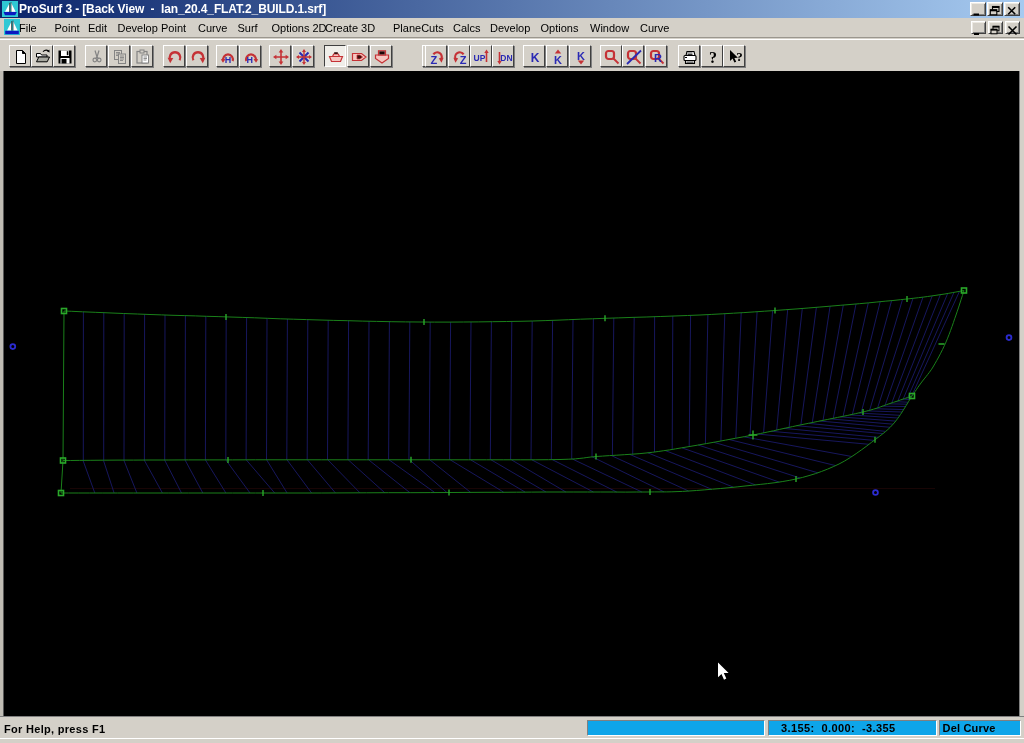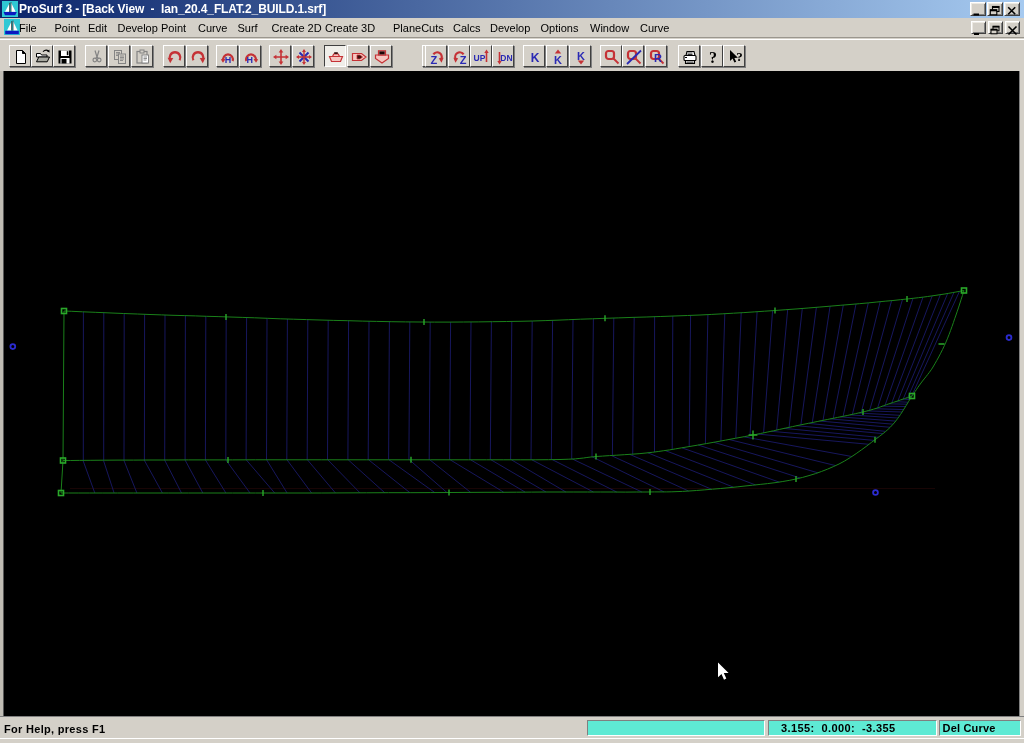--- a/index.html
+++ b/index.html
@@ -21,21 +21,21 @@
 .tb{position:absolute;top:5px;width:22px;height:22px;background:#d4d0c8;
   border-top:1px solid #fff;border-left:1px solid #fff;border-right:1px solid #404040;border-bottom:1px solid #404040;
   box-shadow:1px 1px 0 #808080}
 .tb svg{position:absolute;left:2px;top:2px}
 .tb.pressed{background:#f0eee9;border-top:1px solid #404040;border-left:1px solid #404040;border-right:1px solid #fff;border-bottom:1px solid #fff;box-shadow:none}
 #canvas{position:absolute;left:4px;top:71px;width:1015px;height:646px;background:#000}
 #rightedge{position:absolute;left:1019px;top:71px;width:5px;height:646px;background:#d4d0c8;border-left:1px solid #808080}
 #leftedge{position:absolute;left:0;top:71px;width:4px;height:646px;background:#c0bcb4;border-right:1px solid #585858;box-sizing:border-box}
 #statusbar{position:absolute;left:0;top:716px;width:1024px;height:27px;background:#d4d0c8;border-top:1px solid #808080}
 #status-msg{position:absolute;left:4px;top:6px;font-size:11px;font-weight:bold;color:#000;letter-spacing:0.3px}
-.spanel{position:absolute;top:3px;height:16px;background:#5eead4;
+.spanel{position:absolute;top:3px;height:16px;background:#0ea5e9;
   border-top:1px solid #808080;border-left:1px solid #808080;border-bottom:1px solid #fff;border-right:1px solid #fff;
   font-size:11px;font-weight:bold;color:#000}
 </style></head>
 <body>
 <div id="app">
   <div id="titlebar">
     <svg id="title-ico" viewBox="0 0 16 16">
         <rect x="0" y="0" width="16" height="16" fill="#2fc8d4"></rect>
         <path d="M7.6,2.2 L7.6,10.8 L3.0,10.8 Z" fill="#fff"></path>
         <path d="M9.0,1.6 L13.6,10.8 L9.0,10.8 Z" fill="#fff"></path>
@@ -64,21 +64,21 @@
         <path d="M7.6,2.2 V11.6 M9,1.6 V11.6" stroke="#1a1a1a" stroke-width="0.7"></path>
         <rect x="1.2" y="11.8" width="13.6" height="3.4" fill="#0a18c0"></rect>
       </svg>
     <div class="mi" style="left:19px">File</div>
 <div class="mi" style="left:54.5px">Point</div>
 <div class="mi" style="left:88px">Edit</div>
 <div class="mi" style="left:117.5px">Develop</div>
 <div class="mi" style="left:161px">Point</div>
 <div class="mi" style="left:198px">Curve</div>
 <div class="mi" style="left:237.5px">Surf</div>
-<div class="mi" style="left:271.5px">Create 2D</div>
+<div class="mi" style="left:271.5px">Options 2D</div>
 <div class="mi" style="left:325px">Create 3D</div>
 <div class="mi" style="left:393px">PlaneCuts</div>
 <div class="mi" style="left:453px">Calcs</div>
 <div class="mi" style="left:490px">Develop</div>
 <div class="mi" style="left:540.5px">Options</div>
 <div class="mi" style="left:590px">Window</div>
 <div class="mi" style="left:640px">Curve</div>
     <div class="mbtn" style="left:971px"><svg width="13" height="11" viewBox="0 0 13 11">
           <rect x="2" y="8" width="5" height="2" fill="#000"></rect>
         </svg></div>

